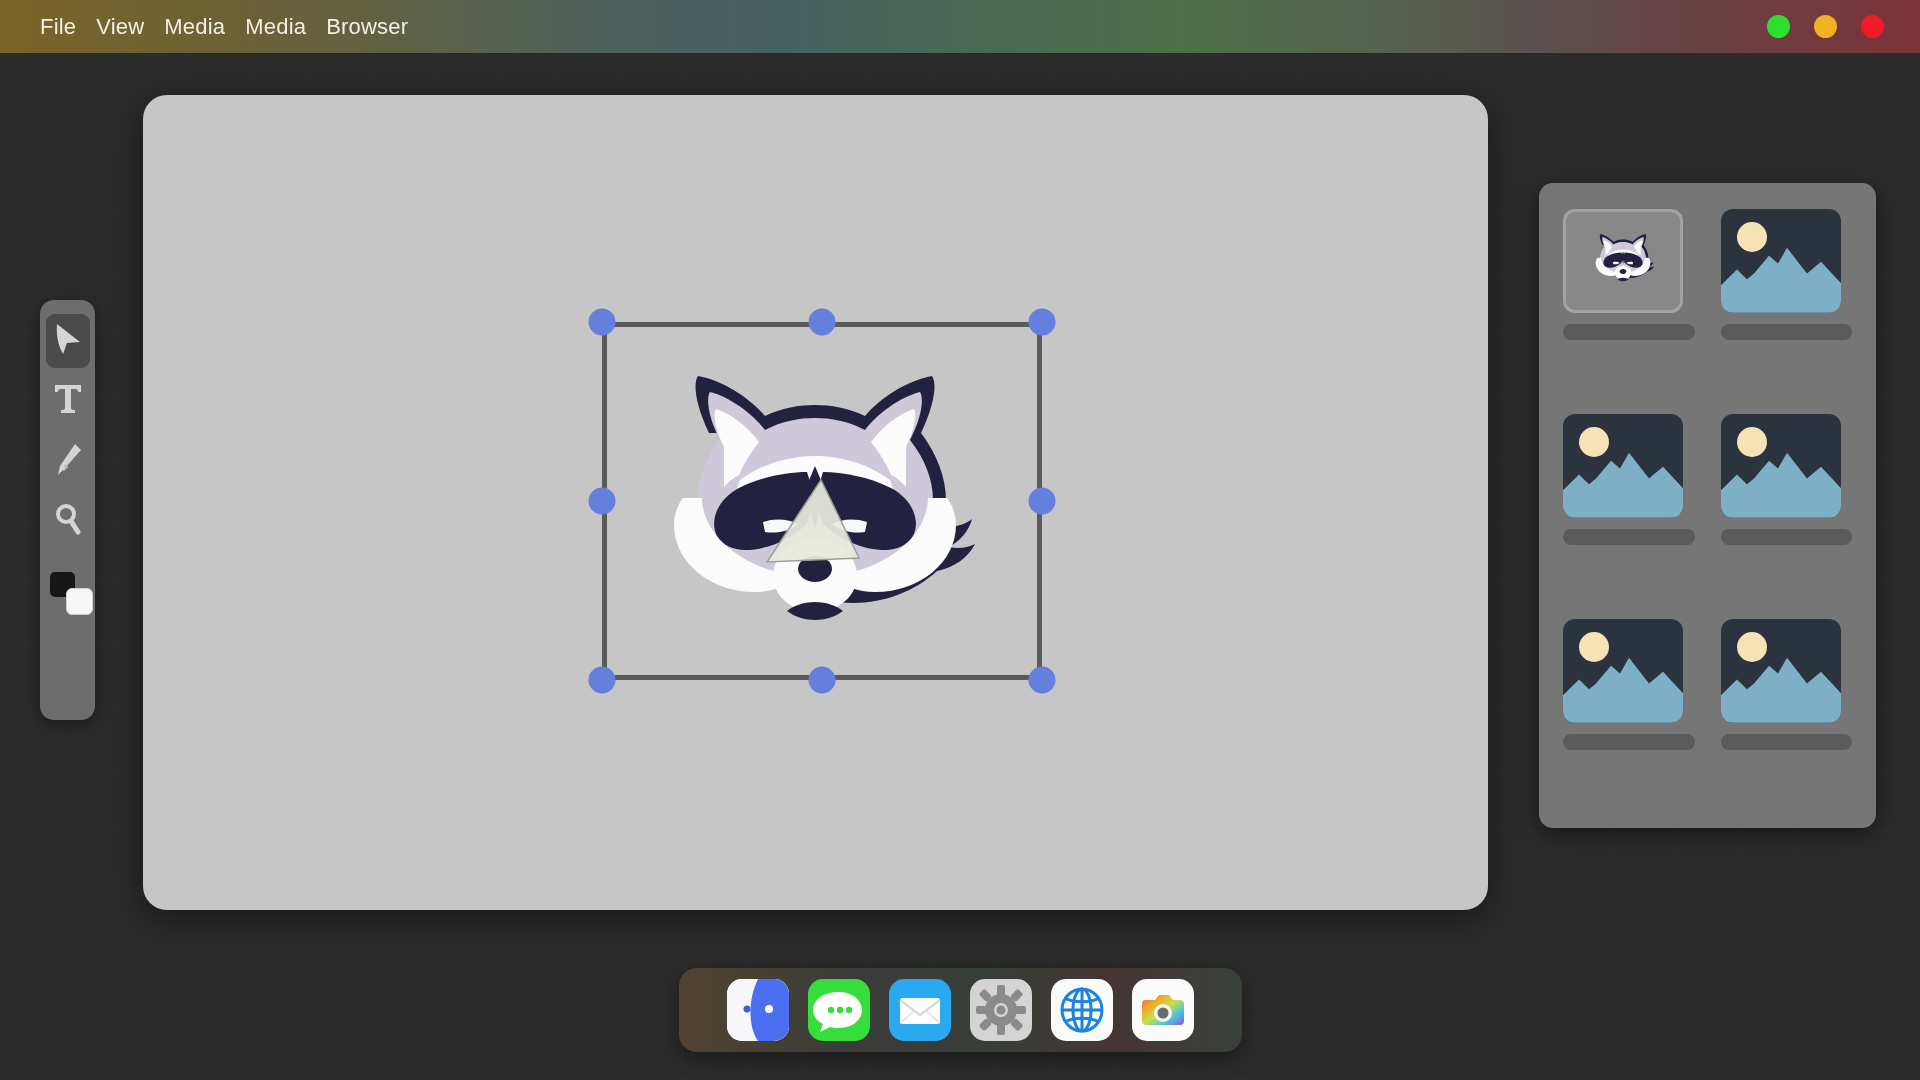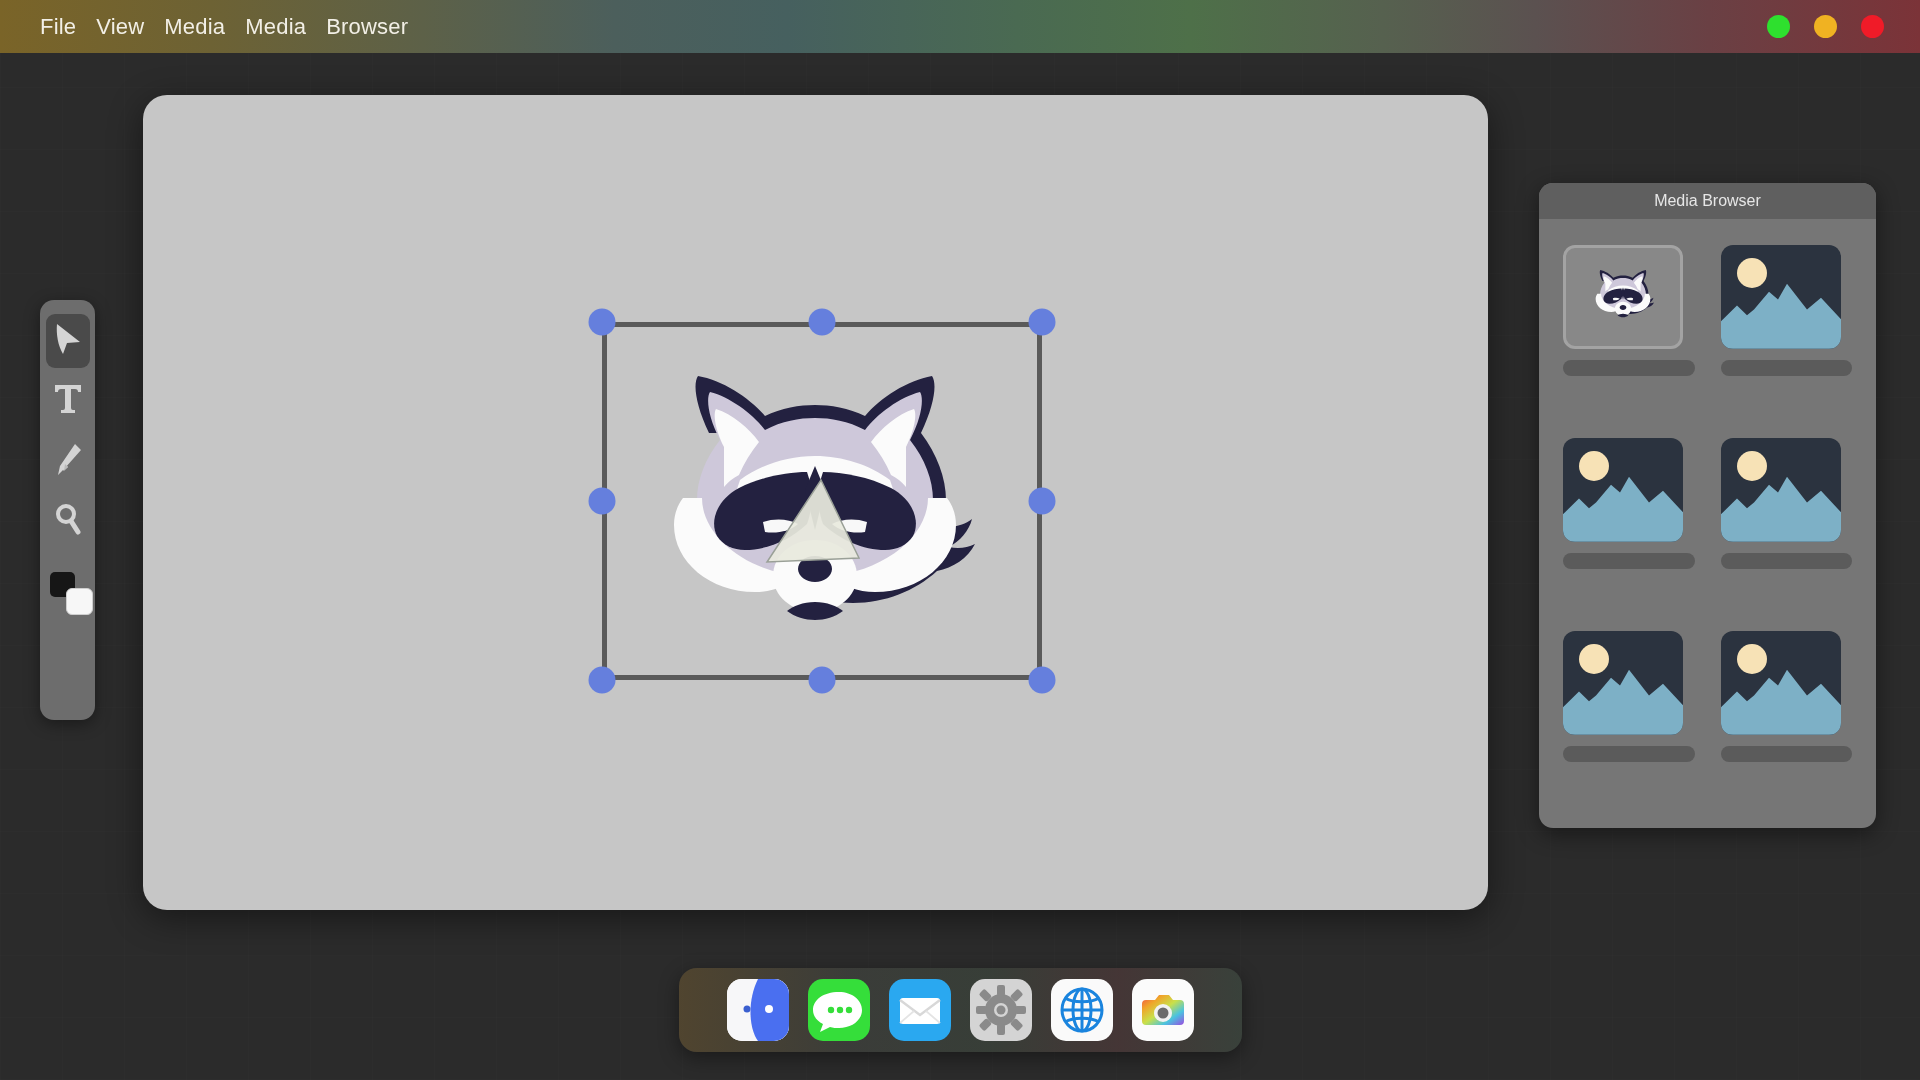--- a/index.html
+++ b/index.html
@@ -234,21 +234,20 @@
     </span>
   </div>
 
   <div class="swatches">
     <div class="sw-fill"></div>
     <div class="sw-stroke"></div>
   </div>
 </div>
 
 <div id="media-browser">
-  <div id="mb-title">Media Browser</div>
   <div id="mb-grid">
 
     <div class="mb-cell">
       <div class="thumb selected">
         <span>
           <svg viewBox="0 0 340 270" xmlns="http://www.w3.org/2000/svg">
             <path fill="#232140" d="M64 63 C50 34 48 13 53 6 c24 4 52 22 67 40 c16-8 35-11 50-11 s34 3 50 11 c15-18 43-36 67-40 c5 7 3 28-11 57 c16 21 25 45 25 67 c0 9-1 17-4 25 c10 3 21 1 30-6 c-3 12-12 22-23 28 c9 2 18 1 26-3 c-7 14-22 24-38 27 c-22 20-52 32-84 32 c-32 0-62-12-84-32 c-16-3-31-13-38-27 c8 4 17 5 26 3 c-11-6-20-16-23-28 c9 7 20 9 30 6 c-3-8-4-16-4-25 c0-22 9-46 25-67 z"></path>
             <path fill="#cec8da" d="M75 70 C63 47 61 28 65 22 c20 5 43 22 55 38 c17-9 34-12 50-12 s33 3 50 12 c12-16 35-33 55-38 c4 6 2 25-10 48 c15 19 23 40 23 60 c0 43-53 84-118 84 S52 173 52 130 c0-20 8-41 23-60 z"></path>
             <path fill="#fbfbfb" d="M79 77 c-9-18-11-33-8-38 c16 5 33 19 43 33 c-8 10-15 21-20 33 c-6 3-11 7-15 12 z"></path>
             <path fill="#fbfbfb" d="M261 77 c9-18 11-33 8-38 c-16 5-33 19-43 33 c8 10 15 21 20 33 c6 3 11 7 15 12 z"></path>

